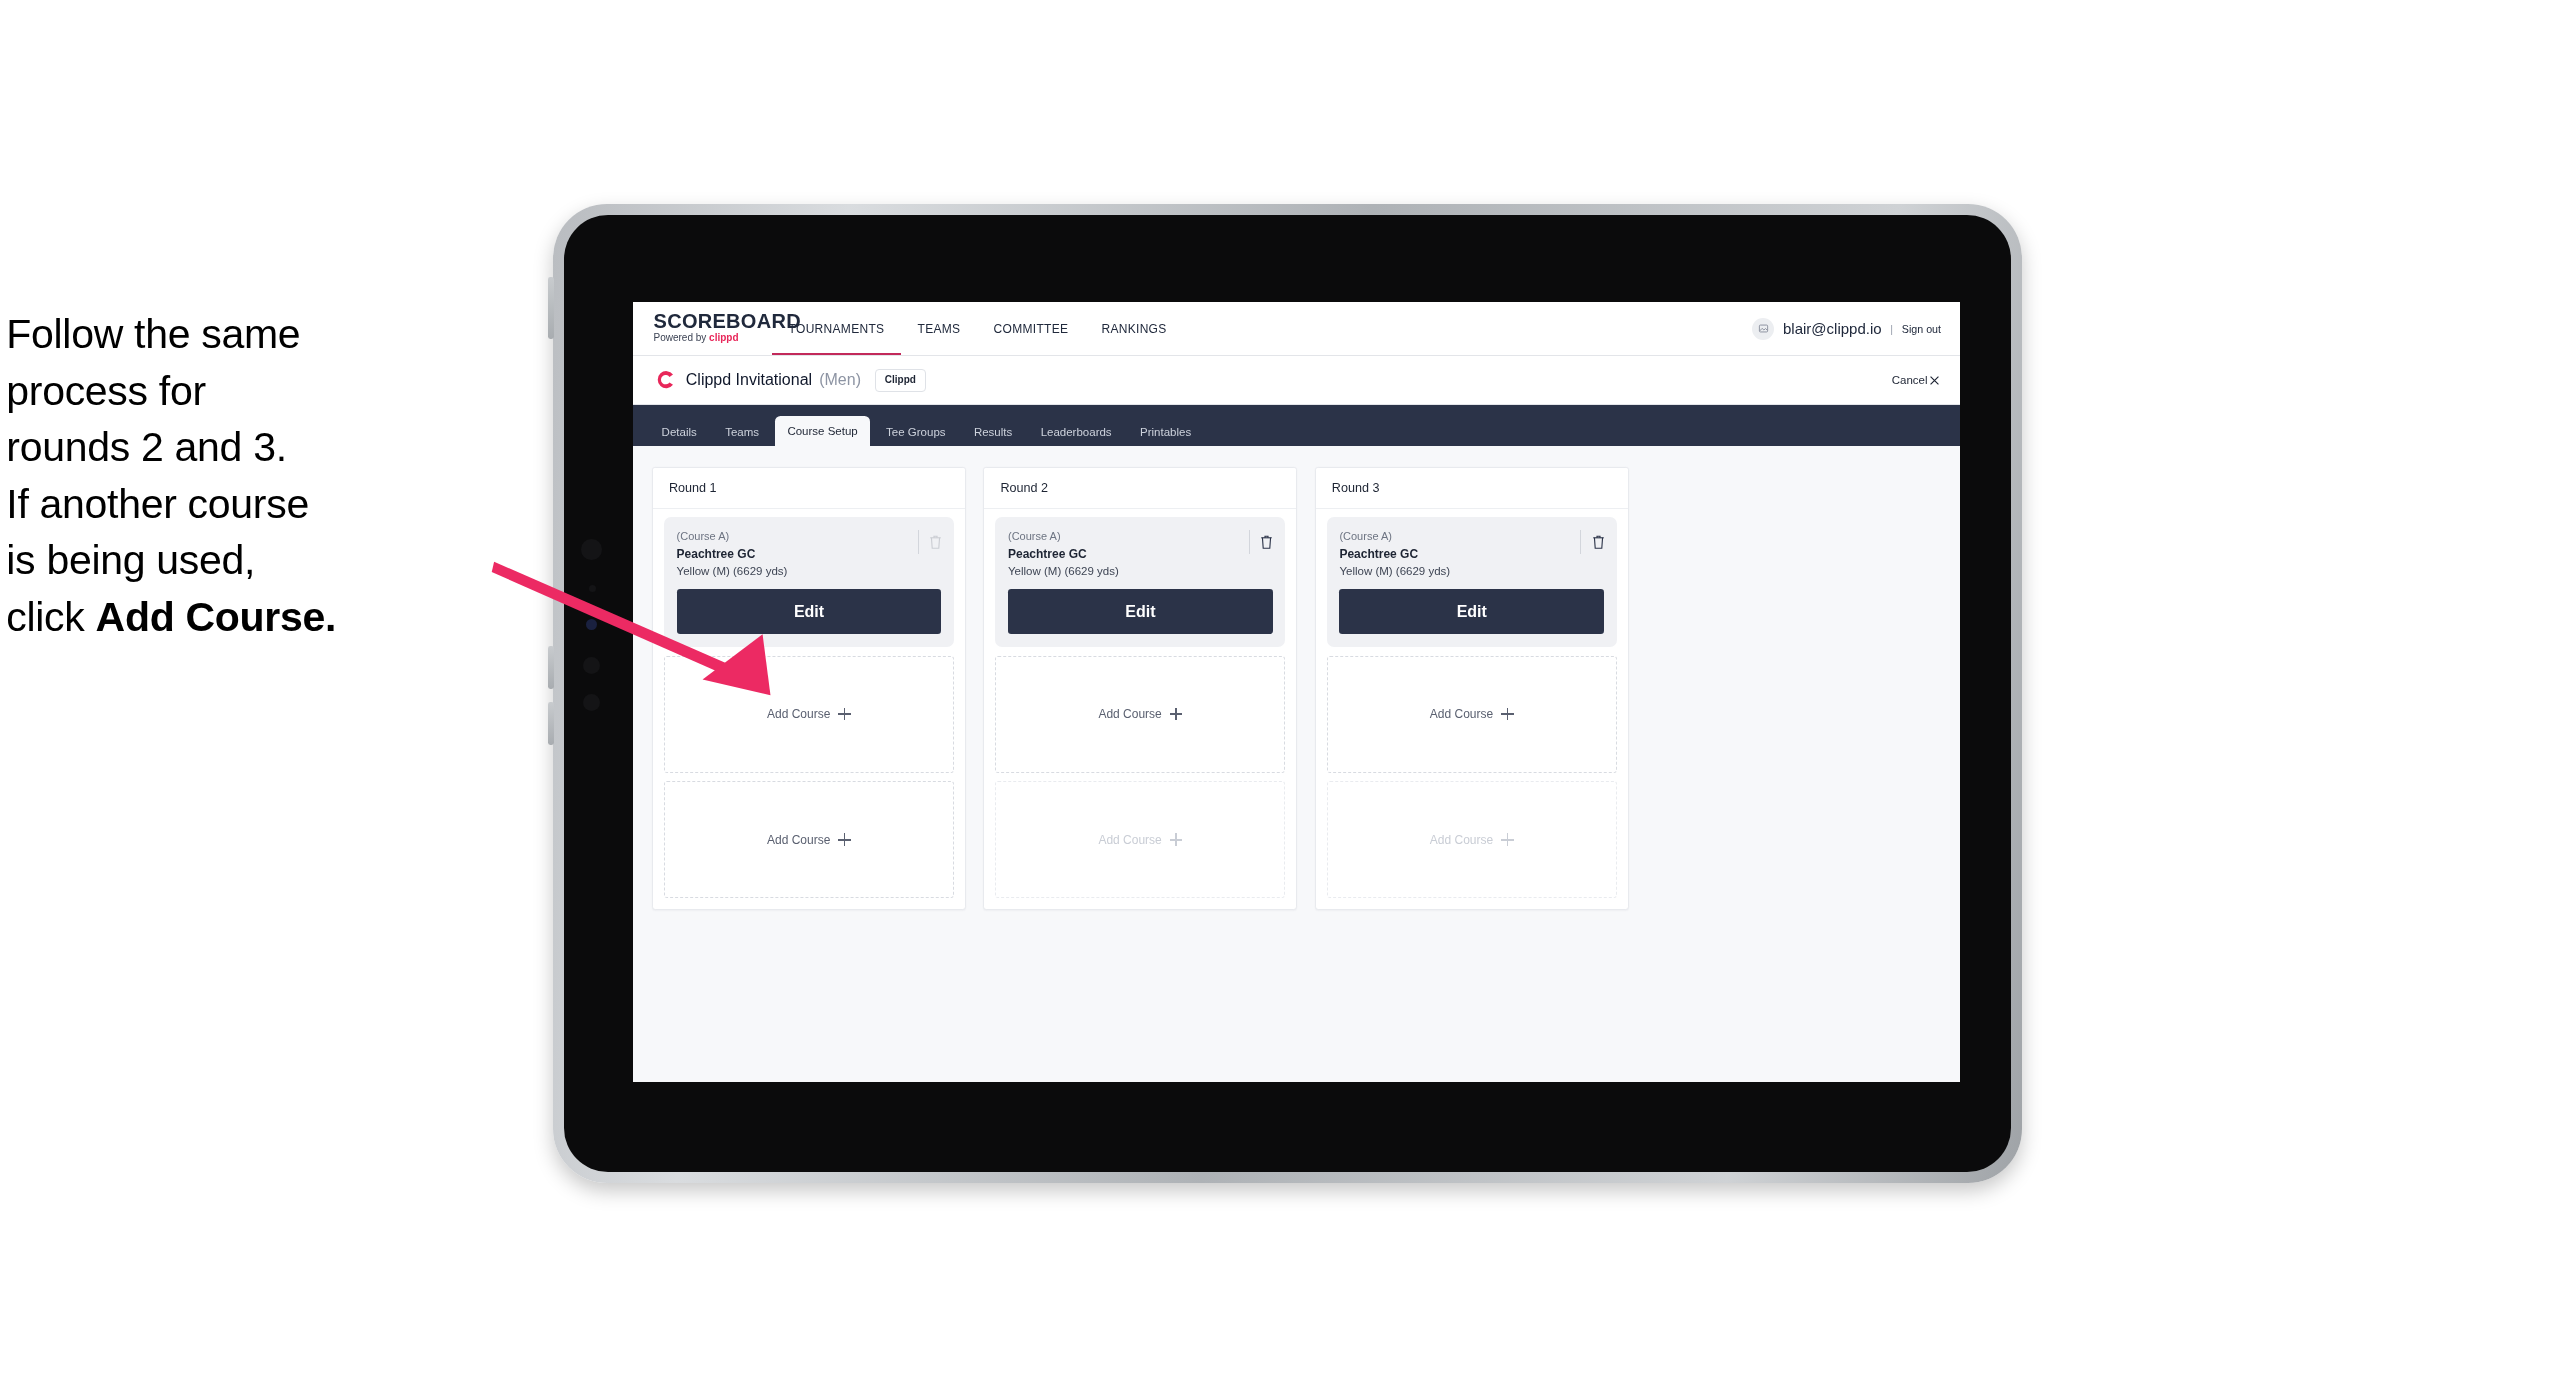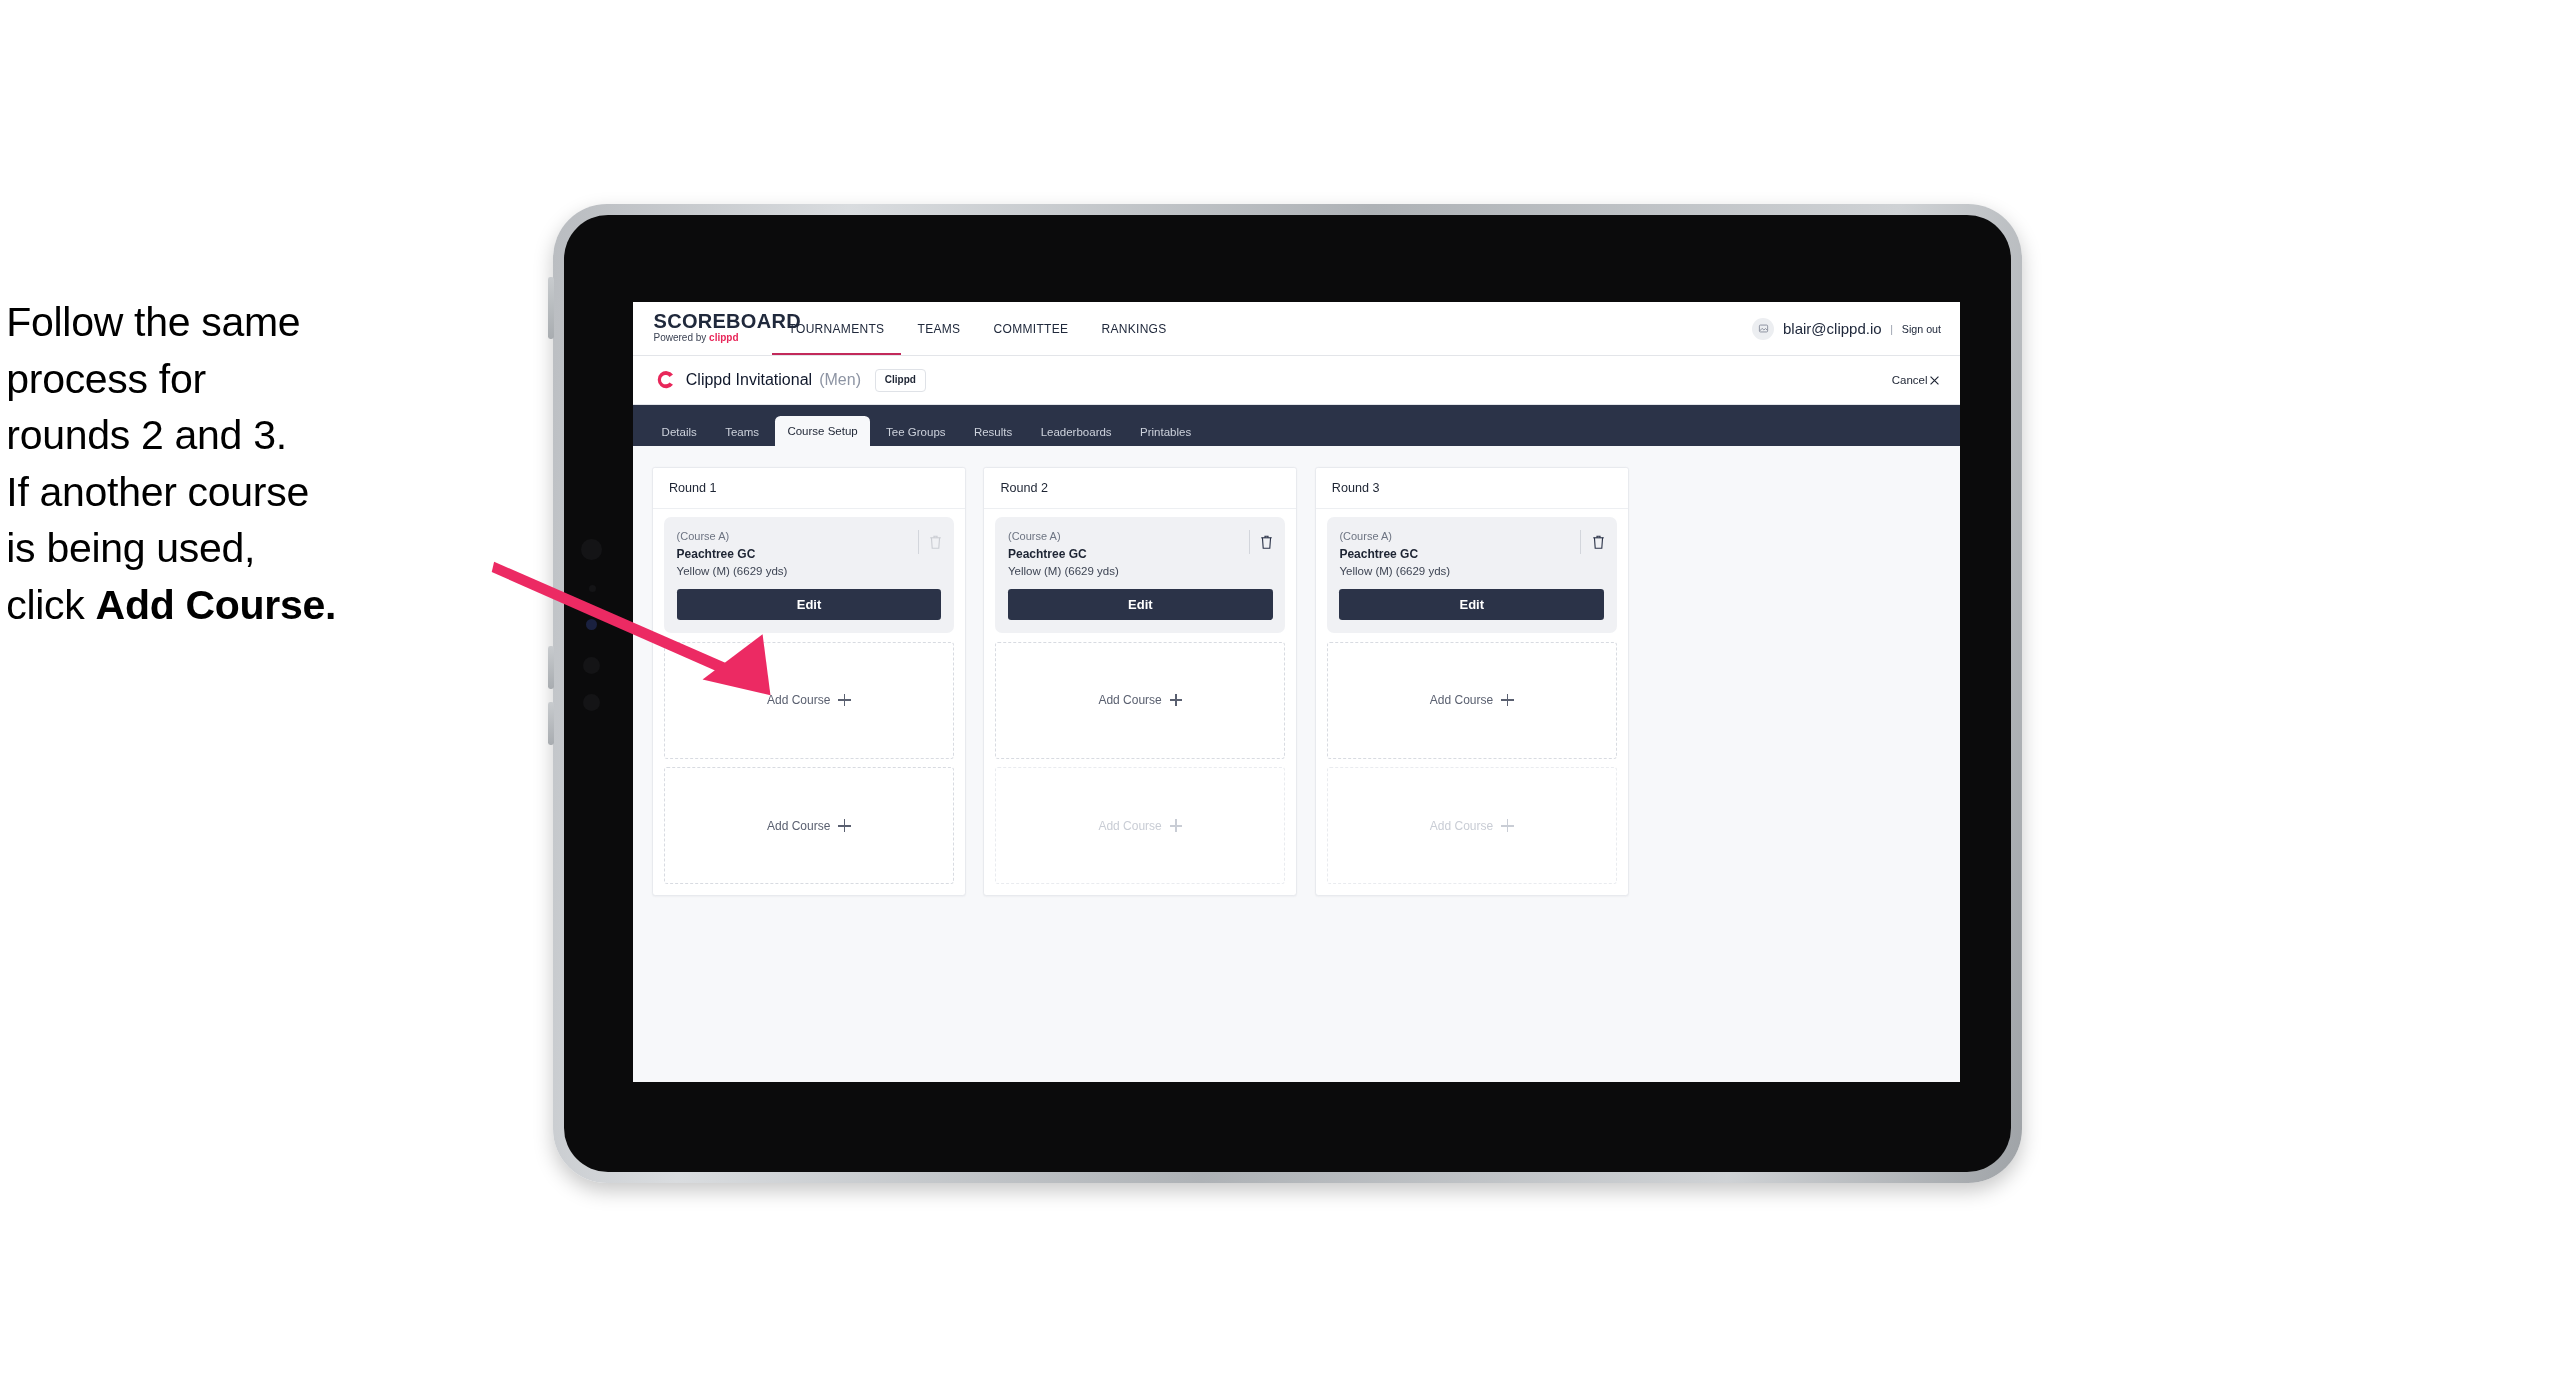--- a/index.html
+++ b/index.html
@@ -9,21 +9,21 @@
     font-family: "Liberation Sans", sans-serif;
     overflow: hidden;
   }
 
   #stage { position: relative; width: 2576px; height: 1386px; background: #fff; }
 
   
   .caption {
     position: absolute;
     left: 6.3px;
-    top: 294px;
+    top: 306px;
     width: 505px;
     font-size: 41px;
     line-height: 1.38;
     color: #000;
     font-family: "Liberation Sans", sans-serif;
     letter-spacing: -0.3px;
   }
   .caption .strong { font-weight: bold; }
 
   
@@ -174,22 +174,22 @@
   .course-line2 { font-size: 12px; font-weight: bold; color: #1d2433; margin-bottom: 4.7px; }
   .course-line3 { font-size: 11.5px; color: #3e4554; }
   .course-tools {
     position: absolute; right: 11px; top: 12.6px;
     display: flex; align-items: center; gap: 9.5px; height: 25px;
   }
   .vline { width: 0.8px; height: 24px; background: #d3d6dc; }
   .trash { width: 15px; height: 16.6px; opacity: 1; cursor: pointer; }
   .trash.muted { opacity: 0.22; }
   .edit-btn {
-    margin-top: 12px; height: 31px; border-radius: 3.2px;
-    background: #2b3348; color: #fff; font-size: 13px;
+    margin-top: 12px; height: 45px; border-radius: 3.2px;
+    background: #2b3348; color: #fff; font-size: 16px;
     display: flex; align-items: center; justify-content: center;
     cursor: pointer; font-weight: bold;
   }
 
   .add-slot {
     margin-top: 8.7px;
     border: 1.2px dashed #d8dbe1;
     border-radius: 3.2px;
     height: 117px;
     display: flex; align-items: center; justify-content: center;

